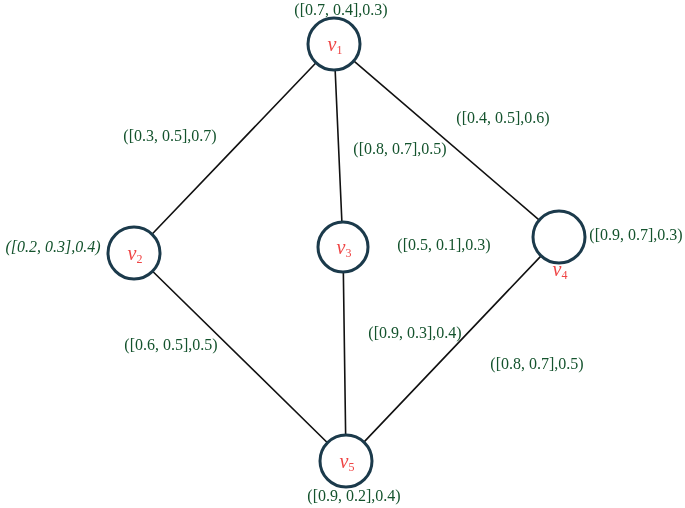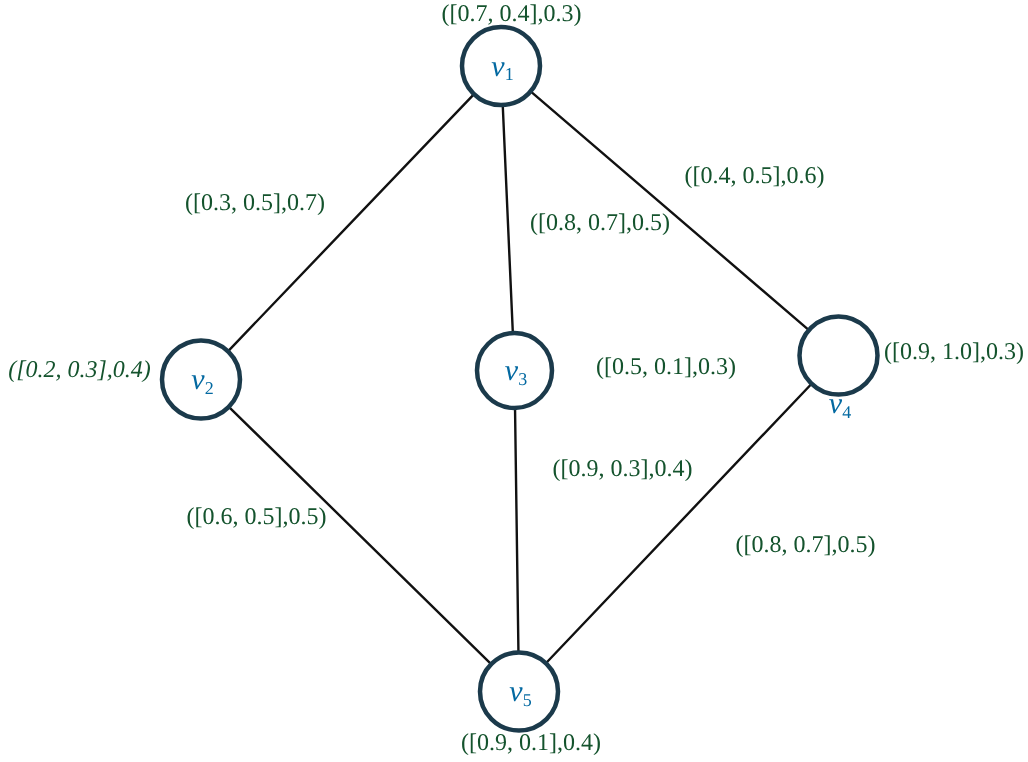--- a/index.html
+++ b/index.html
@@ -24,21 +24,21 @@
     top: 0;
     left: 0;
     width: 685px;
     height: 508px;
   }
   .node-label {
     position: absolute;
     font-family: "Liberation Serif", "DejaVu Serif", serif;
     font-style: italic;
     font-size: 20px;
-    color: #0369a1;
+    color: #ef4444;
     white-space: nowrap;
     transform: translate(-50%, -50%);
     line-height: 1;
     pointer-events: none;
   }
   .node-label sub {
     font-size: 12px;
     font-style: normal;
     vertical-align: -0.25em;
   }
@@ -75,27 +75,27 @@
         <circle cx="559" cy="237" r="26" fill="#ffffff" stroke="#1b3a4b" stroke-width="3"></circle>
         <circle cx="346" cy="461" r="26" fill="#ffffff" stroke="#1b3a4b" stroke-width="3"></circle>
       </g>
   </svg>
 
   <div id="label-layer">
       <div class="annotation center" style="left: 170px; top: 136px;">([0.3, 0.5],0.7)</div>
       <div class="annotation center" style="left: 400px; top: 149px;">([0.8, 0.7],0.5)</div>
       <div class="annotation center" style="left: 503px; top: 118px;">([0.4, 0.5],0.6)</div>
       <div class="annotation center" style="left: 171px; top: 345px;">([0.6, 0.5],0.5)</div>
-      <div class="annotation center" style="left: 415px; top: 313px;">([0.9, 0.3],0.4)</div>
+      <div class="annotation center" style="left: 415px; top: 333px;">([0.9, 0.3],0.4)</div>
       <div class="annotation center" style="left: 537px; top: 364px;">([0.8, 0.7],0.5)</div>
       <div class="node-label" style="left: 335px; top: 45px;"><span>v</span><sub>1</sub></div>
       <div class="annotation center" style="left: 341px; top: 10px;">([0.7, 0.4],0.3)</div>
       <div class="node-label" style="left: 135px; top: 254px;"><span>v</span><sub>2</sub></div>
       <div class="annotation center" style="left: 53px; top: 247px; font-style: italic;">([0.2, 0.3],0.4)</div>
       <div class="node-label" style="left: 344px; top: 248px;"><span>v</span><sub>3</sub></div>
       <div class="annotation center" style="left: 444px; top: 245px;">([0.5, 0.1],0.3)</div>
       <div class="node-label" style="left: 560px; top: 238px; margin-top: 32px;"><span>v</span><sub>4</sub></div>
-      <div class="annotation center" style="left: 636px; top: 235px;">([0.9, 1.0],0.3)</div>
+      <div class="annotation center" style="left: 636px; top: 235px;">([0.9, 0.7],0.3)</div>
       <div class="node-label" style="left: 347px; top: 462px;"><span>v</span><sub>5</sub></div>
-      <div class="annotation center" style="left: 354px; top: 496px;">([0.9, 0.1],0.4)</div>
+      <div class="annotation center" style="left: 354px; top: 496px;">([0.9, 0.2],0.4)</div>
     </div>
 
 </div>
 
 </body></html>

